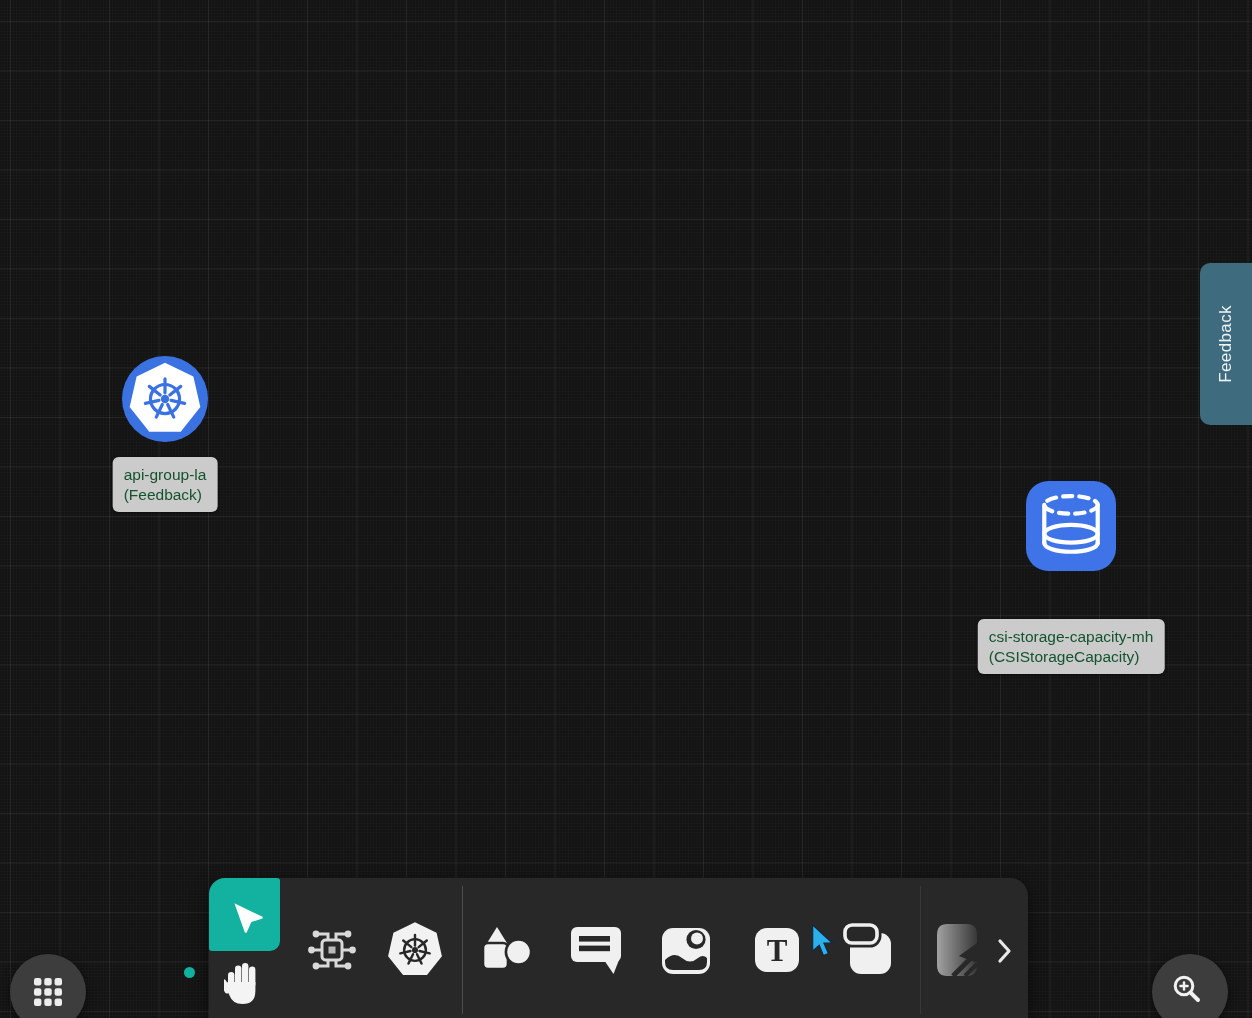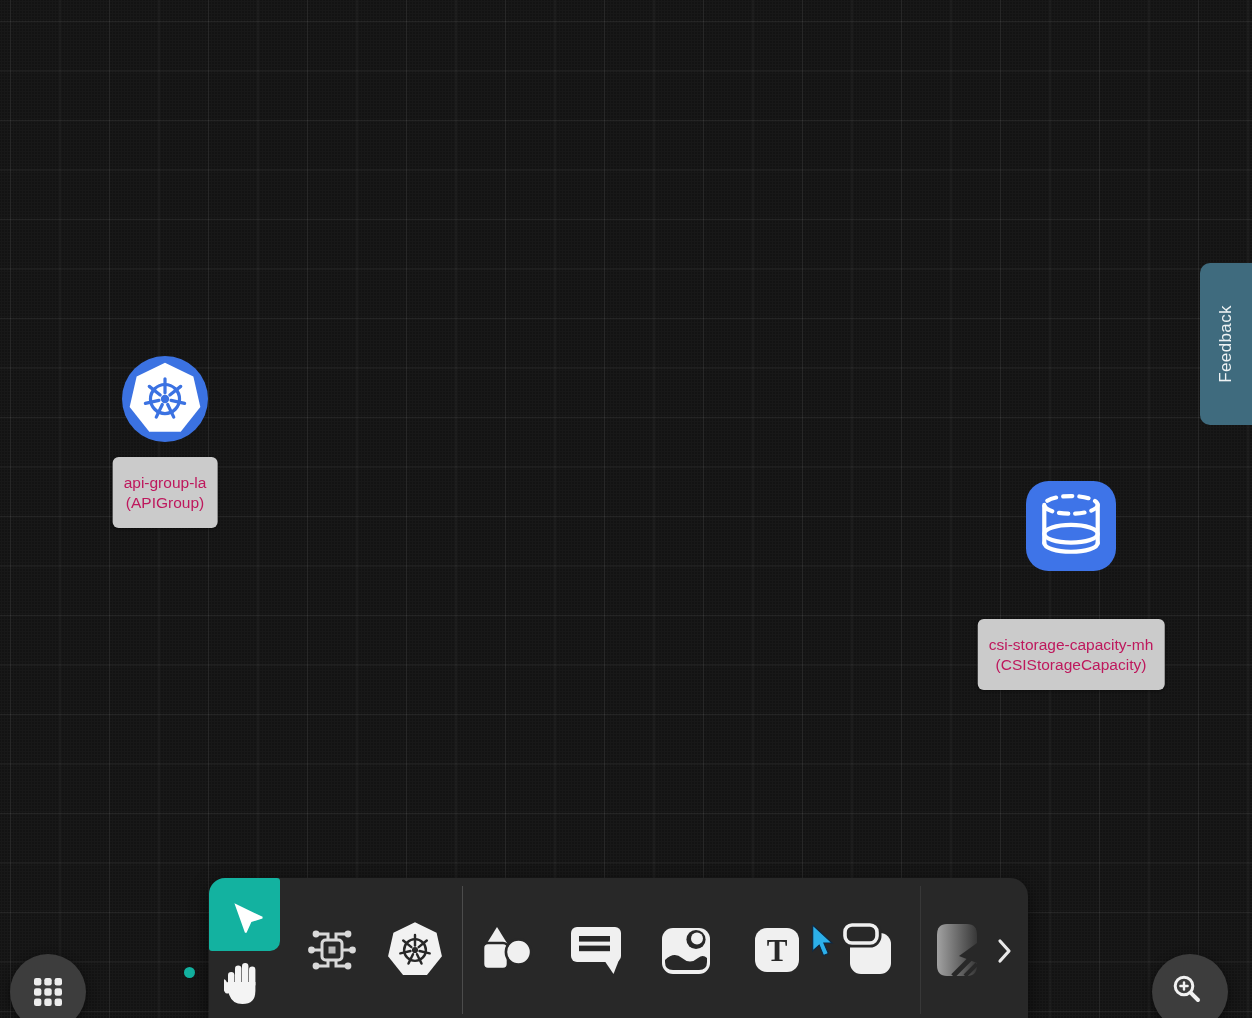--- a/index.html
+++ b/index.html
@@ -18,23 +18,23 @@
       linear-gradient(90deg, rgba(255,255,255,0.065) 1px, transparent 1px);
     background-size: 3px 3px, 49.5px 49.5px, 49.5px 49.5px;
     background-position: 0 0, 10px 21px, 10px 21px;
   }
 
   
   .node { position:absolute; cursor:pointer; }
   .node-shape { display:block; }
   .node-label {
     position:absolute; transform:translateX(-50%);
-    background:#cbcbcb; color:#be185d;
-    border-radius:6px; padding:16px 11px;
-    font-size:15.5px; line-height:1.26; text-align:center;
+    background:#cbcbcb; color:#14532d;
+    border-radius:6px; padding:8px 11px;
+    font-size:15.5px; line-height:1.26; 
     white-space:nowrap;
     box-shadow:0 1px 3px rgba(0,0,0,0.45);
   }
   #node-apigroup { left:122px; top:356px; width:86px; height:86px; }
   #label-apigroup { left:165px; top:457px; }
   #node-csistorage { left:1026px; top:481px; width:90px; height:90px; }
   #label-csistorage { left:1071px; top:619px; }
 
   
   .feedback-tab {
@@ -121,21 +121,21 @@
         <line x1="-2.0" y1="4.1" x2="-6.5" y2="13.5"></line>
         <line x1="2.0" y1="4.1" x2="6.5" y2="13.5"></line>
         <line x1="4.5" y1="1.0" x2="14.6" y2="3.3"></line>
         <line x1="3.6" y1="-2.9" x2="11.7" y2="-9.4"></line>
       </g>
       <circle r="3.1" fill="#3b72e2"></circle>
     </svg>
   </div>
   <div class="node-label" id="label-apigroup">
     <div>api-group-la</div>
-    <div>(APIGroup)</div>
+    <div>(Feedback)</div>
   </div>
 
   <div class="node" id="node-csistorage">
     <svg class="node-shape" width="90" height="90" viewBox="0 0 64 64">
       <rect x="0" y="0" width="64" height="64" rx="16" fill="#3e74e8"></rect>
       <g stroke="#ffffff" stroke-width="3" fill="none" stroke-linecap="round">
         <ellipse cx="32" cy="17" rx="19" ry="6.3" stroke-dasharray="6.5 5"></ellipse>
         <path d="M13 17 V44"></path>
         <path d="M51 17 V44"></path>
         <path d="M13 44 A19 6.3 0 0 0 51 44"></path>

